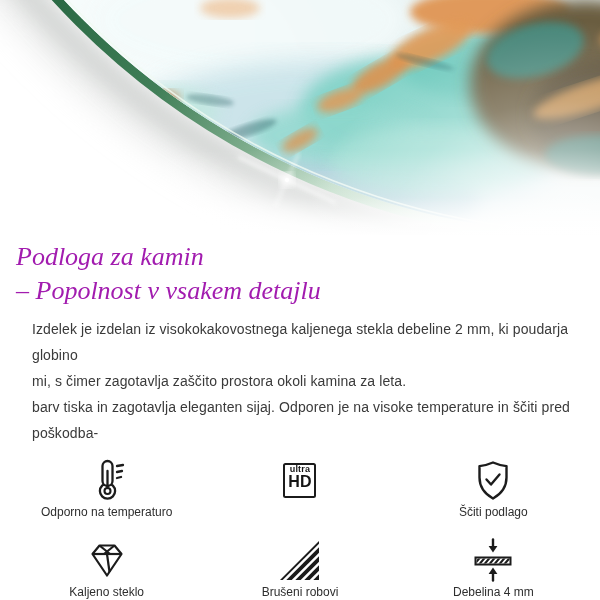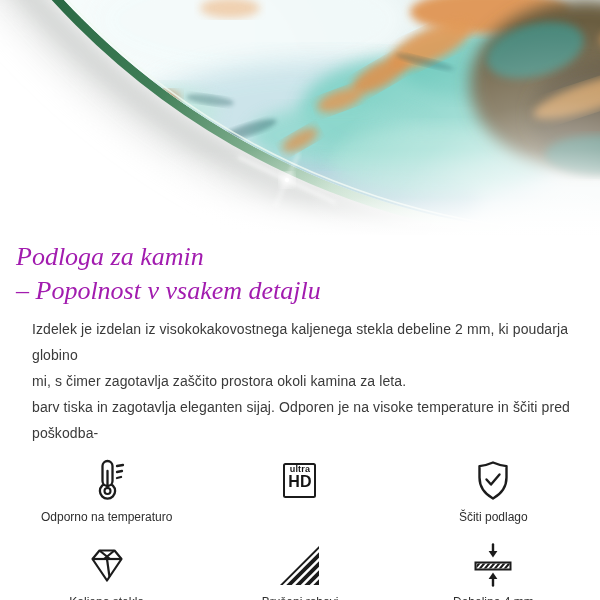--- a/index.html
+++ b/index.html
@@ -23,21 +23,21 @@
     font-size:14px;line-height:26px;color:#3a3a3a;letter-spacing:.1px;
   }
   .product-description span{display:block;}
   
   .features{
     display:grid;grid-template-columns:repeat(3,1fr);
     margin:9px 10px 0;row-gap:16px;
   }
   .feature{display:flex;flex-direction:column;align-items:center;}
   .icon-box{height:50px;display:flex;align-items:center;justify-content:center;}
-  .feature-label{margin-top:5px;font-size:12px;color:#2e2e2e;white-space:nowrap;}
+  .feature-label{font-size:12px;color:#2e2e2e;white-space:nowrap;}
   
   .uhd-box{
     width:33px;height:35px;border:2.4px solid #1b1b1b;border-radius:2.5px;
     display:flex;flex-direction:column;align-items:center;
     color:#141414;box-sizing:border-box;
   }
   .uhd-top{font-size:9px;font-weight:600;line-height:9px;letter-spacing:.2px;}
   .uhd-bottom{font-size:16px;font-weight:800;line-height:15px;letter-spacing:.3px;}
 </style>
 </head>

